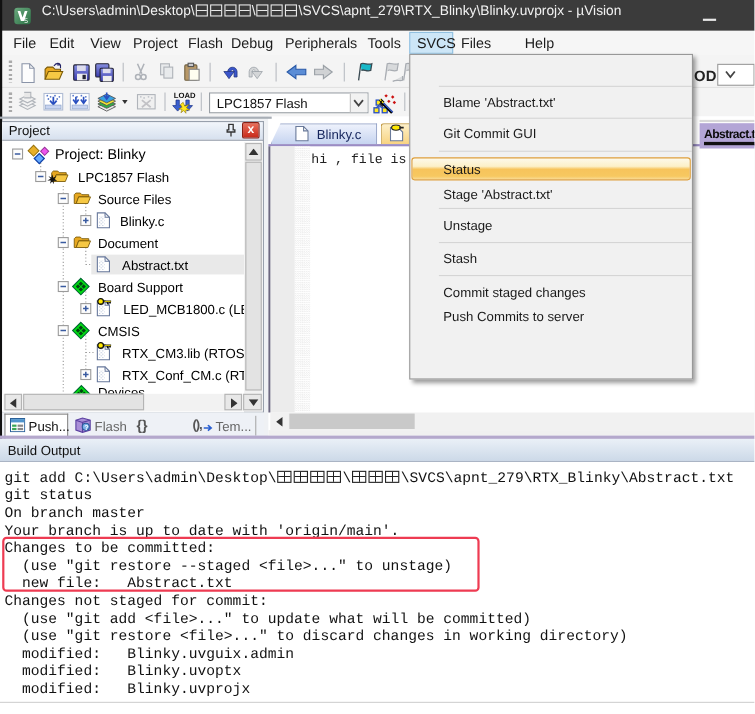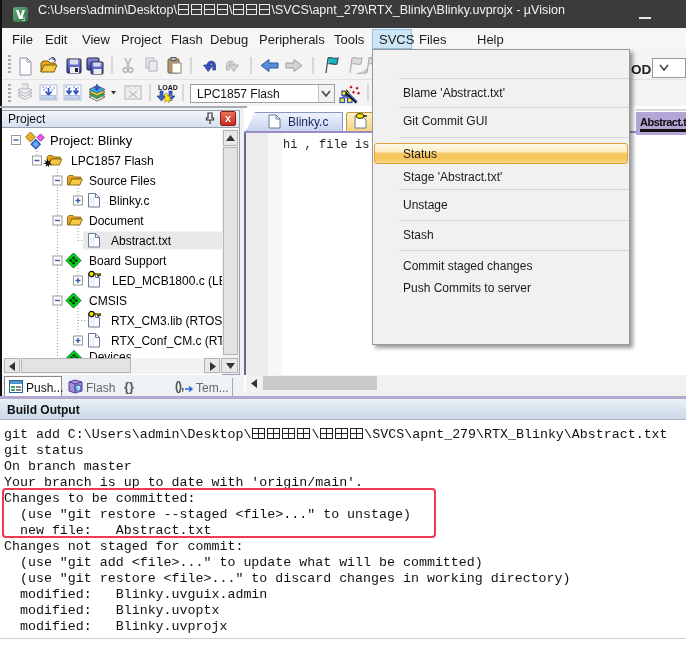--- a/index.html
+++ b/index.html
@@ -411,21 +411,21 @@
 <div class="abs" style="left:244px;top:391px;width:442px;height:5px;background:#f0f0f0"></div>
 
 <div class="abs" style="left:630px;top:106px;width:56px;height:5px;background:#fff"></div>
 <div class="abs" style="left:636px;top:109px;width:50px;height:2px;background:#d8d8d8"></div>
 <div class="abs" style="left:636px;top:112px;width:50px;height:23px;background:#b3a5d6"></div>
 <div class="abs" style="left:640px;top:116px;font-size:11px;font-weight:bold;color:#0a0a0a;white-space:nowrap;overflow:hidden;width:46px;letter-spacing:-0.5px">Abstract.txt</div>
 <div class="abs" style="left:640px;top:129px;width:46px;height:3px;background:#111"></div>
 
 <div class="abs" style="left:0;top:396px;width:686px;height:3px;background:#b4a8cc"></div>
 <div class="abs" style="left:0;top:399px;width:686px;height:21px;background:linear-gradient(#eaf0f7,#ccd9e8);border-bottom:1px solid #aab4c4"></div>
-<div class="abs" style="left:7px;top:403px;font-size:12px;font-weight:bold;color:#111">Build Output</div>
+<div class="abs" style="left:7px;top:403px;font-size:12px;font-weight:normal;color:#111">Build Output</div>
 <div class="abs" style="left:0;top:420px;width:686px;height:229px;background:#fff"></div>
 <div id="bo" class="abs" style="left:4px;top:427px;font-family:'Liberation Mono',monospace;font-size:13.3px;line-height:16px;color:#111;white-space:pre"><span>git add C:\Users\admin\Desktop\<span class="cjkd"></span><span class="cjkd"></span><span class="cjkd"></span><span class="cjkd"></span>\<span class="cjkd"></span><span class="cjkd"></span><span class="cjkd"></span>\SVCS\apnt_279\RTX_Blinky\Abstract.txt</span>
 git status
 On branch master
 Your branch is up to date with 'origin/main'.
 Changes to be committed:
   (use "git restore --staged &lt;file&gt;..." to unstage)
   new file:   Abstract.txt
 Changes not staged for commit:
   (use "git add &lt;file&gt;..." to update what will be committed)

